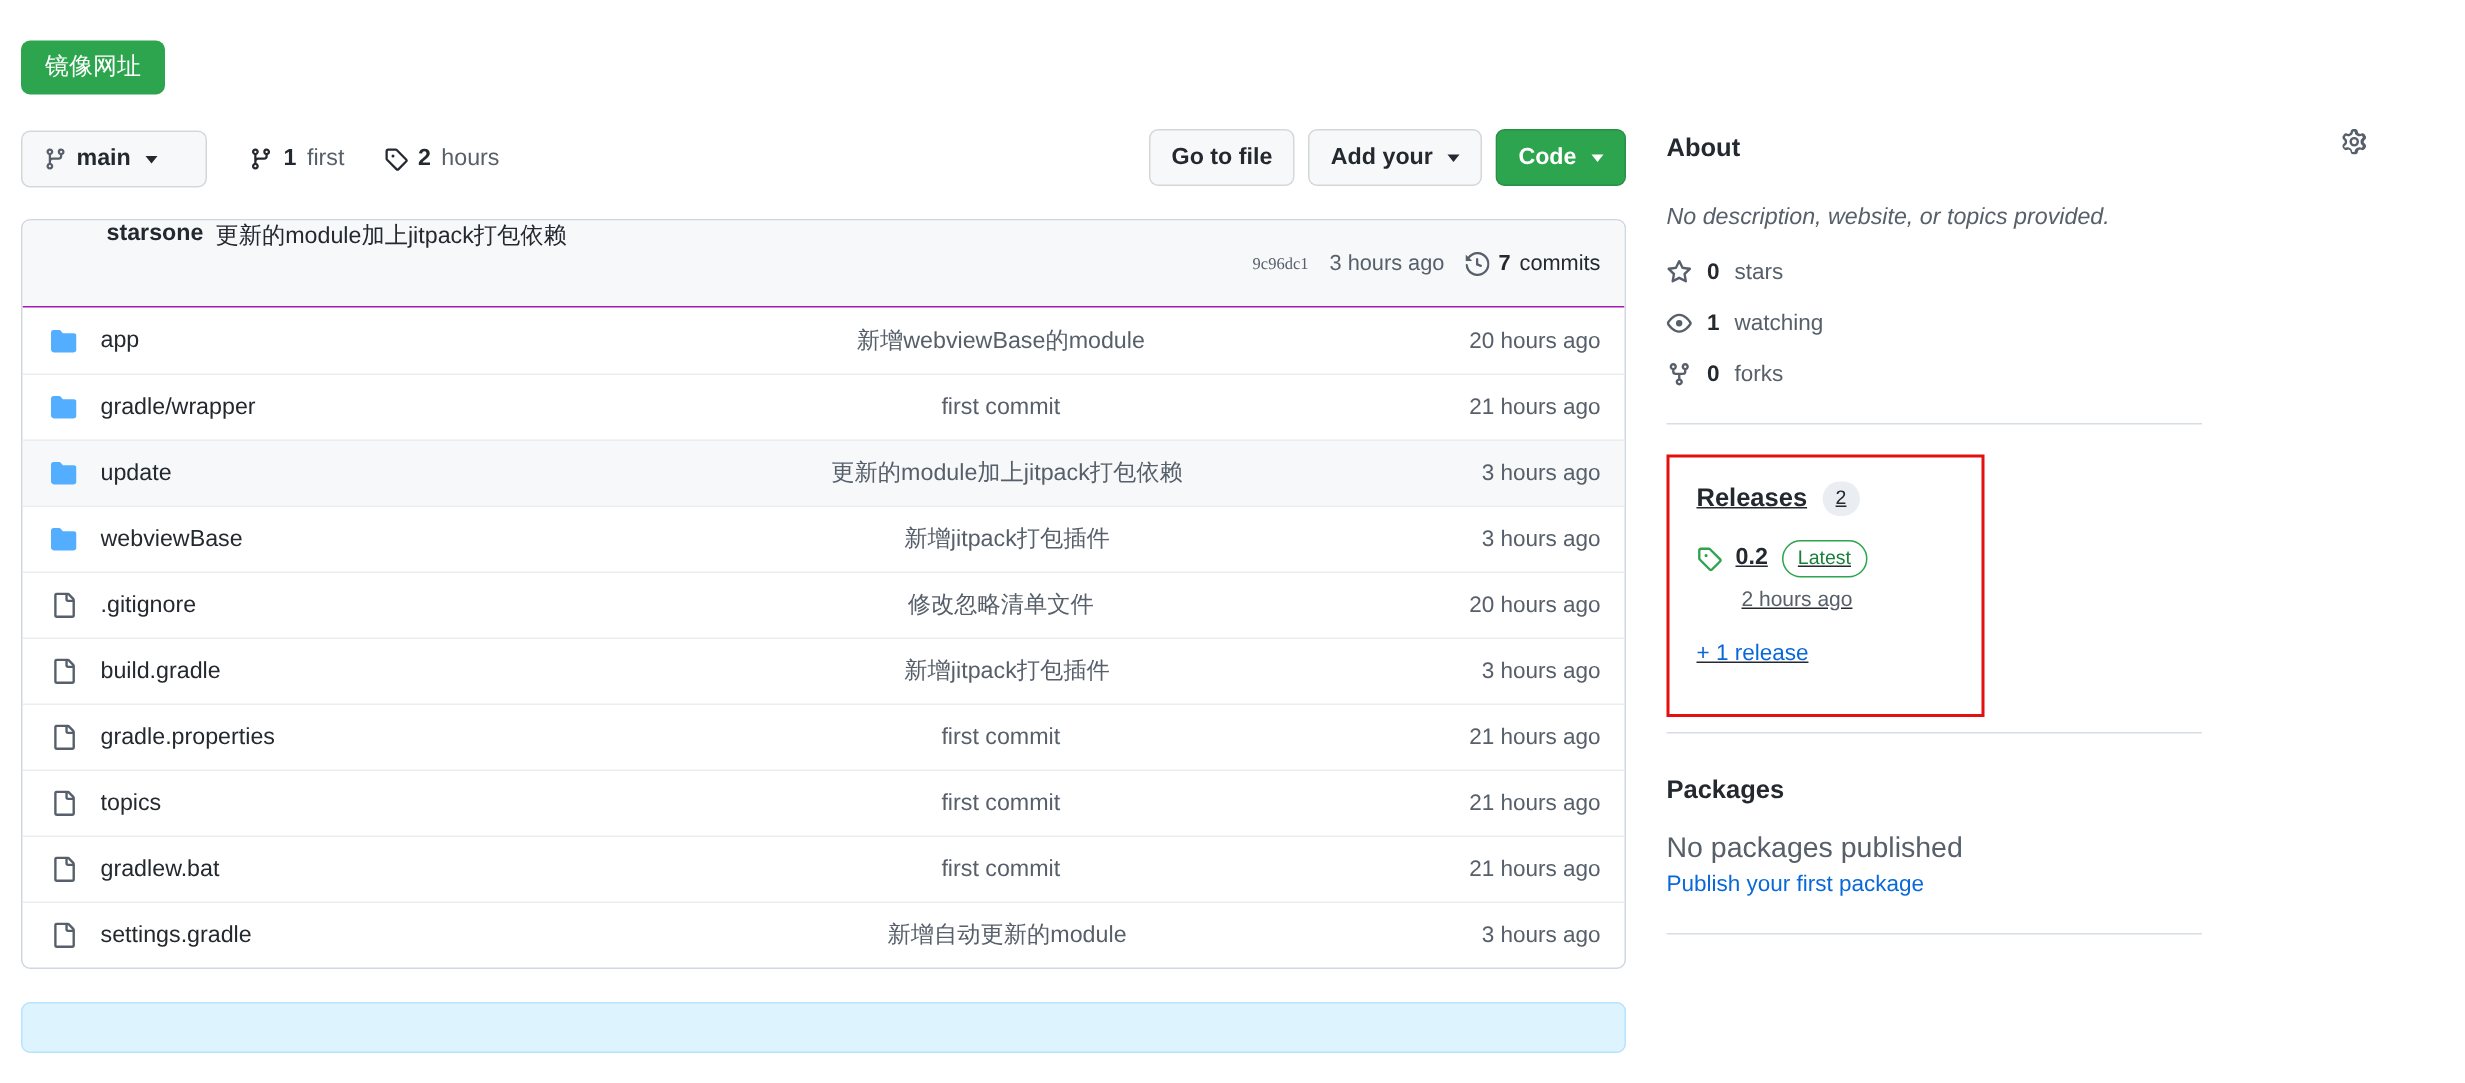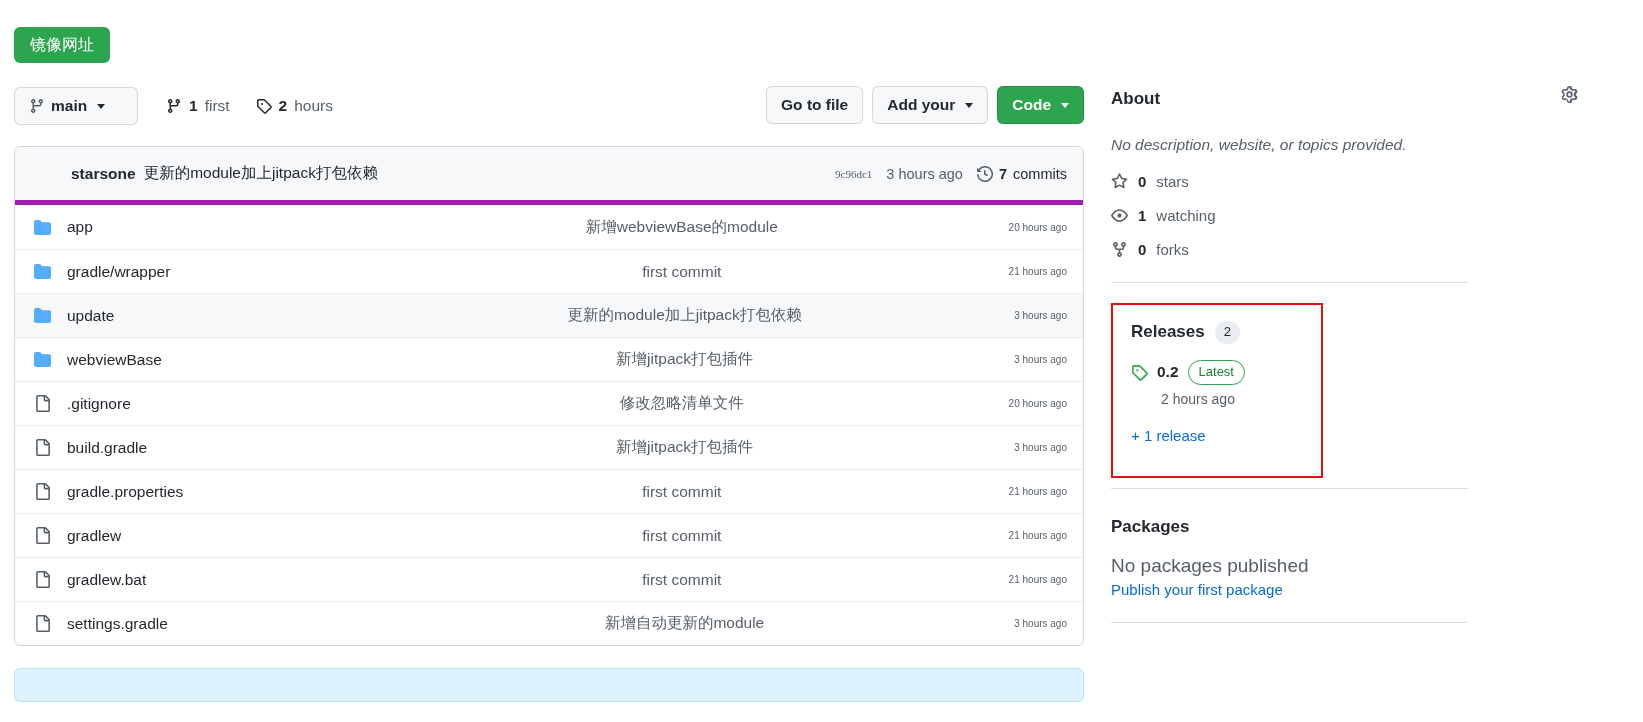--- a/index.html
+++ b/index.html
@@ -104,23 +104,22 @@
   
   .file-box {
     margin-top: 20px;
     border: 1px solid #d0d7de;
     border-radius: 6px;
     overflow: hidden;
     background: #ffffff;
   }
   .commit-head {
     display: flex;
-    align-items: center;
     background: #f6f8fa;
-    border-bottom: 5px solid #a21caf;
+    border-bottom: 1px solid #a21caf;
     height: 58px;
     padding: 0 16px 0 56px;
     position: relative;
   }
   .commit-author {
     font-weight: 700;
     font-size: 15.5px;
     color: #24292f;
     margin-right: 8px;
     cursor: pointer;
@@ -187,21 +186,21 @@
     flex: 1;
     color: #57606a;
     cursor: pointer;
     overflow: hidden;
     text-overflow: ellipsis;
     white-space: nowrap;
     text-align: center;
   }
   .row .ftime {
     color: #57606a;
-    font-size: 10px;
+    font-size: 15px;
     white-space: nowrap;
     text-align: right;
     flex: none;
   }
 
   .notice-box {
     margin-top: 22px;
     height: 34px;
     background: #ddf4ff;
     border: 1px solid #b6e3ff;
@@ -252,20 +251,21 @@
     border-top: 1px solid #d8dee4;
     margin: 24px 0 0 0;
     width: 357px;
   }
 
   .releases-wrap {
     position: relative;
     margin-top: 20px;
     padding: 18px 0 20px 20px;
     width: 216px;
+    text-decoration: underline;
   }
   .redbox {
     position: absolute;
     left: 0; top: 0;
     width: 212px; height: 175px;
     border: 2px solid #e40f0f;
     pointer-events: none;
   }
   .rel-head {
     display: flex;
@@ -485,21 +485,21 @@
             <span class="fname">gradle.properties</span>
             <span class="fmsg">first commit</span>
             <span class="ftime">21 hours ago</span>
           </div>
           <div class="row">
             <span class="ico">
               <svg width="17" height="17" viewBox="0 0 16 16" fill="#57606a" aria-hidden="true">
                 <path d="M2 1.75C2 .784 2.784 0 3.75 0h6.586c.464 0 .909.184 1.237.513l2.914 2.914c.329.328.513.773.513 1.237v9.586A1.75 1.75 0 0 1 13.25 16h-9.5A1.75 1.75 0 0 1 2 14.25Zm1.75-.25a.25.25 0 0 0-.25.25v12.5c0 .138.112.25.25.25h9.5a.25.25 0 0 0 .25-.25V6h-2.75A1.75 1.75 0 0 1 9 4.25V1.5Zm6.75.062V4.25c0 .138.112.25.25.25h2.688l-.011-.013-2.914-2.914-.013-.011Z"></path>
               </svg>
             </span>
-            <span class="fname">gradlew</span>
+            <span class="fname">topics</span>
             <span class="fmsg">first commit</span>
             <span class="ftime">21 hours ago</span>
           </div>
           <div class="row">
             <span class="ico">
               <svg width="17" height="17" viewBox="0 0 16 16" fill="#57606a" aria-hidden="true">
                 <path d="M2 1.75C2 .784 2.784 0 3.75 0h6.586c.464 0 .909.184 1.237.513l2.914 2.914c.329.328.513.773.513 1.237v9.586A1.75 1.75 0 0 1 13.25 16h-9.5A1.75 1.75 0 0 1 2 14.25Zm1.75-.25a.25.25 0 0 0-.25.25v12.5c0 .138.112.25.25.25h9.5a.25.25 0 0 0 .25-.25V6h-2.75A1.75 1.75 0 0 1 9 4.25V1.5Zm6.75.062V4.25c0 .138.112.25.25.25h2.688l-.011-.013-2.914-2.914-.013-.011Z"></path>
               </svg>
             </span>
             <span class="fname">gradlew.bat</span>

